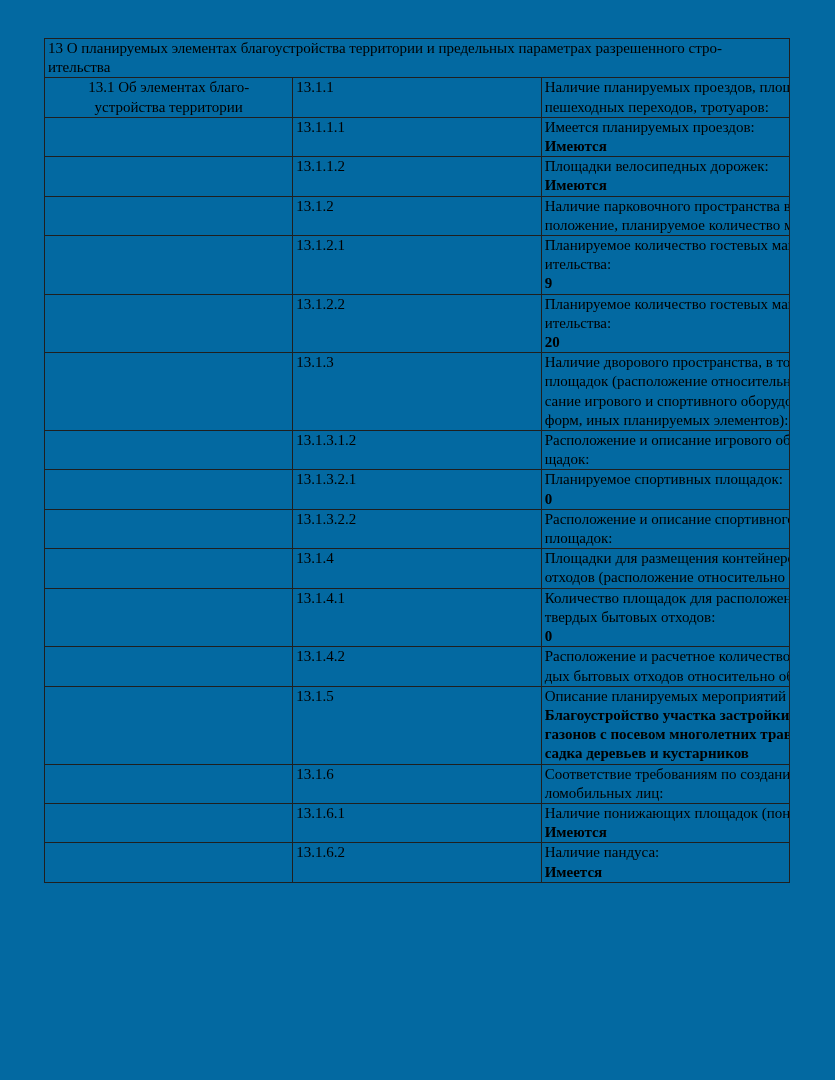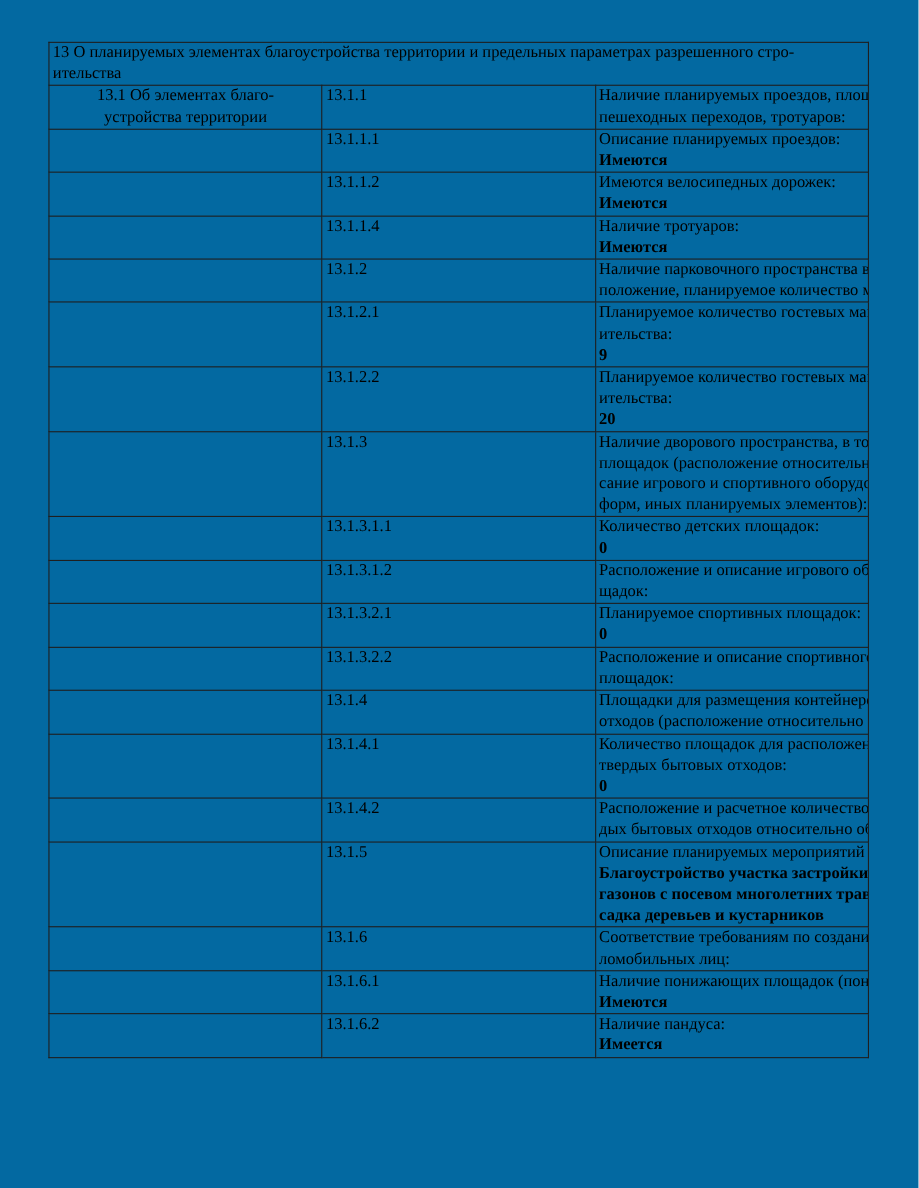--- a/index.html
+++ b/index.html
@@ -69,31 +69,26 @@
     <tr>
           <td class="col-group">13.1 Об элементах благо-
 устройства территории</td>
           <td class="col-code">13.1.1</td>
           <td class="col-text"><div class="row-question">Наличие планируемых проездов, площадок, велосипедных дорожек,
 пешеходных переходов, тротуаров:</div></td>
         </tr>
         <tr>
           <td class="col-group"></td>
           <td class="col-code">13.1.1.1</td>
-          <td class="col-text"><div class="row-question">Описание планируемых проездов:</div><div class="row-answer">Имеются</div></td>
+          <td class="col-text"><div class="row-question">Имеется планируемых проездов:</div><div class="row-answer">Имеются</div></td>
         </tr>
         <tr>
           <td class="col-group"></td>
           <td class="col-code">13.1.1.2</td>
-          <td class="col-text"><div class="row-question">Имеются велосипедных дорожек:</div><div class="row-answer">Имеются</div></td>
-        </tr>
-        <tr>
-          <td class="col-group"></td>
-          <td class="col-code">13.1.1.4</td>
-          <td class="col-text"><div class="row-question">Наличие тротуаров:</div><div class="row-answer">Имеются</div></td>
+          <td class="col-text"><div class="row-question">Площадки велосипедных дорожек:</div><div class="row-answer">Имеются</div></td>
         </tr>
         <tr>
           <td class="col-group"></td>
           <td class="col-code">13.1.2</td>
           <td class="col-text"><div class="row-question">Наличие парковочного пространства вне объекта строительства (рас-
 положение, планируемое количество машино-мест):</div></td>
         </tr>
         <tr>
           <td class="col-group"></td>
           <td class="col-code">13.1.2.1</td>
@@ -106,25 +101,20 @@
           <td class="col-text"><div class="row-question">Планируемое количество гостевых машино-мест вне объекта стро-
 ительства:</div><div class="row-answer">20</div></td>
         </tr>
         <tr>
           <td class="col-group"></td>
           <td class="col-code">13.1.3</td>
           <td class="col-text"><div class="row-question">Наличие дворового пространства, в том числе детских и спортивных
 площадок (расположение относительно объекта строительства, опи-
 сание игрового и спортивного оборудования, малых архитектурных
 форм, иных планируемых элементов):</div></td>
-        </tr>
-        <tr>
-          <td class="col-group"></td>
-          <td class="col-code">13.1.3.1.1</td>
-          <td class="col-text"><div class="row-question">Количество детских площадок:</div><div class="row-answer">0</div></td>
         </tr>
         <tr>
           <td class="col-group"></td>
           <td class="col-code">13.1.3.1.2</td>
           <td class="col-text"><div class="row-question">Расположение и описание игрового оборудования детских пло-
 щадок:</div></td>
         </tr>
         <tr>
           <td class="col-group"></td>
           <td class="col-code">13.1.3.2.1</td>

